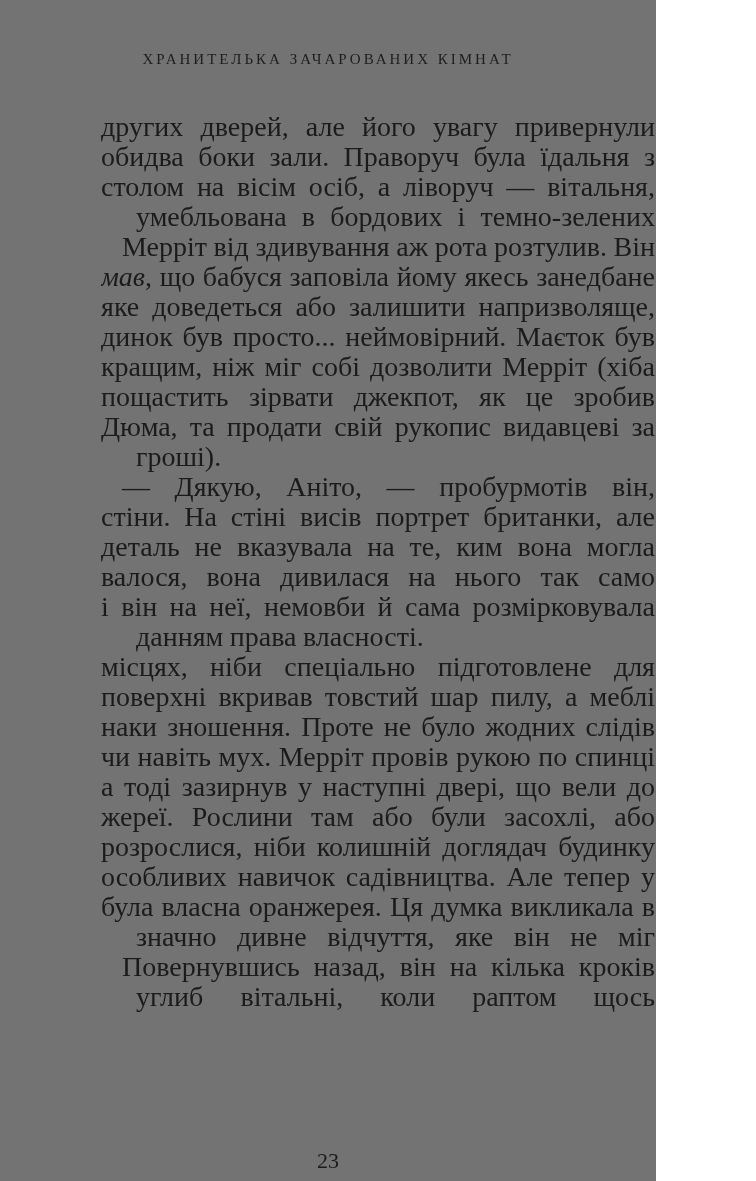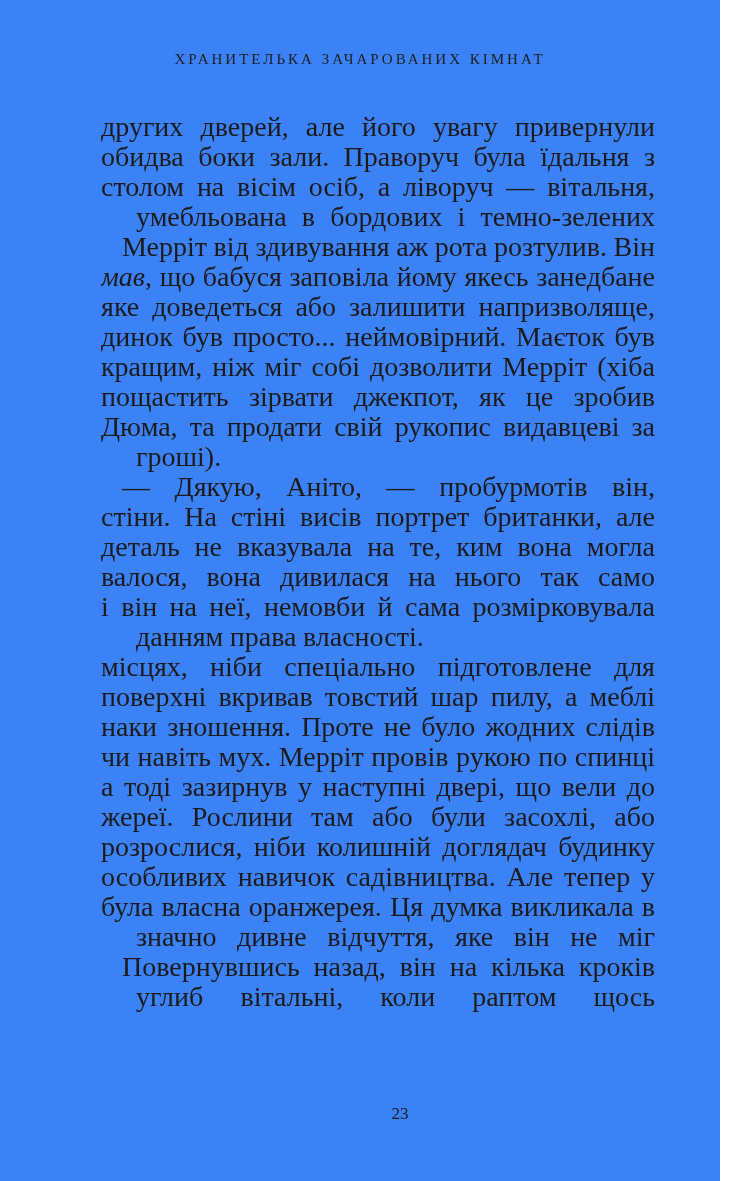--- a/index.html
+++ b/index.html
@@ -2,23 +2,23 @@
 <html lang="uk"><head>
 <meta charset="utf-8">
 <style>
   html, body {
     margin: 0;
     padding: 0;
     background: #ffffff;
   }
   .page {
     position: relative;
-    width: 720px;
+    width: 656px;
     height: 1181px;
-    background: #3b82f6;
+    background: #737373;
     overflow: hidden;
     font-family: "Liberation Serif", "DejaVu Serif", serif;
     color: #1b1b1b;
   }
   .running-header {
     position: absolute;
     top: 51px;
     left: 0;
     width: 100%;
     text-align: center;
@@ -48,27 +48,26 @@
     margin-left: 35px;
   }
   .line.indent {
     text-indent: 21px;
   }
   .line em {
     font-style: italic;
   }
   .page-number {
     position: absolute;
-    top: 1104px;
+    top: 1148px;
     left: 0;
     width: 100%;
     text-align: center;
-    font-size: 17px;
+    font-size: 22px;
     color: #1b1b1b;
-    margin-left: 40px;
   }
 </style>
 </head>
 <body>
 
 <div class="page">
   <header class="running-header">ХРАНИТЕЛЬКА ЗАЧАРОВАНИХ КІМНАТ</header>
 
   <main class="text-block">
       <div class="line"><span>других дверей, але його увагу привернули кімнати по</span></div>

